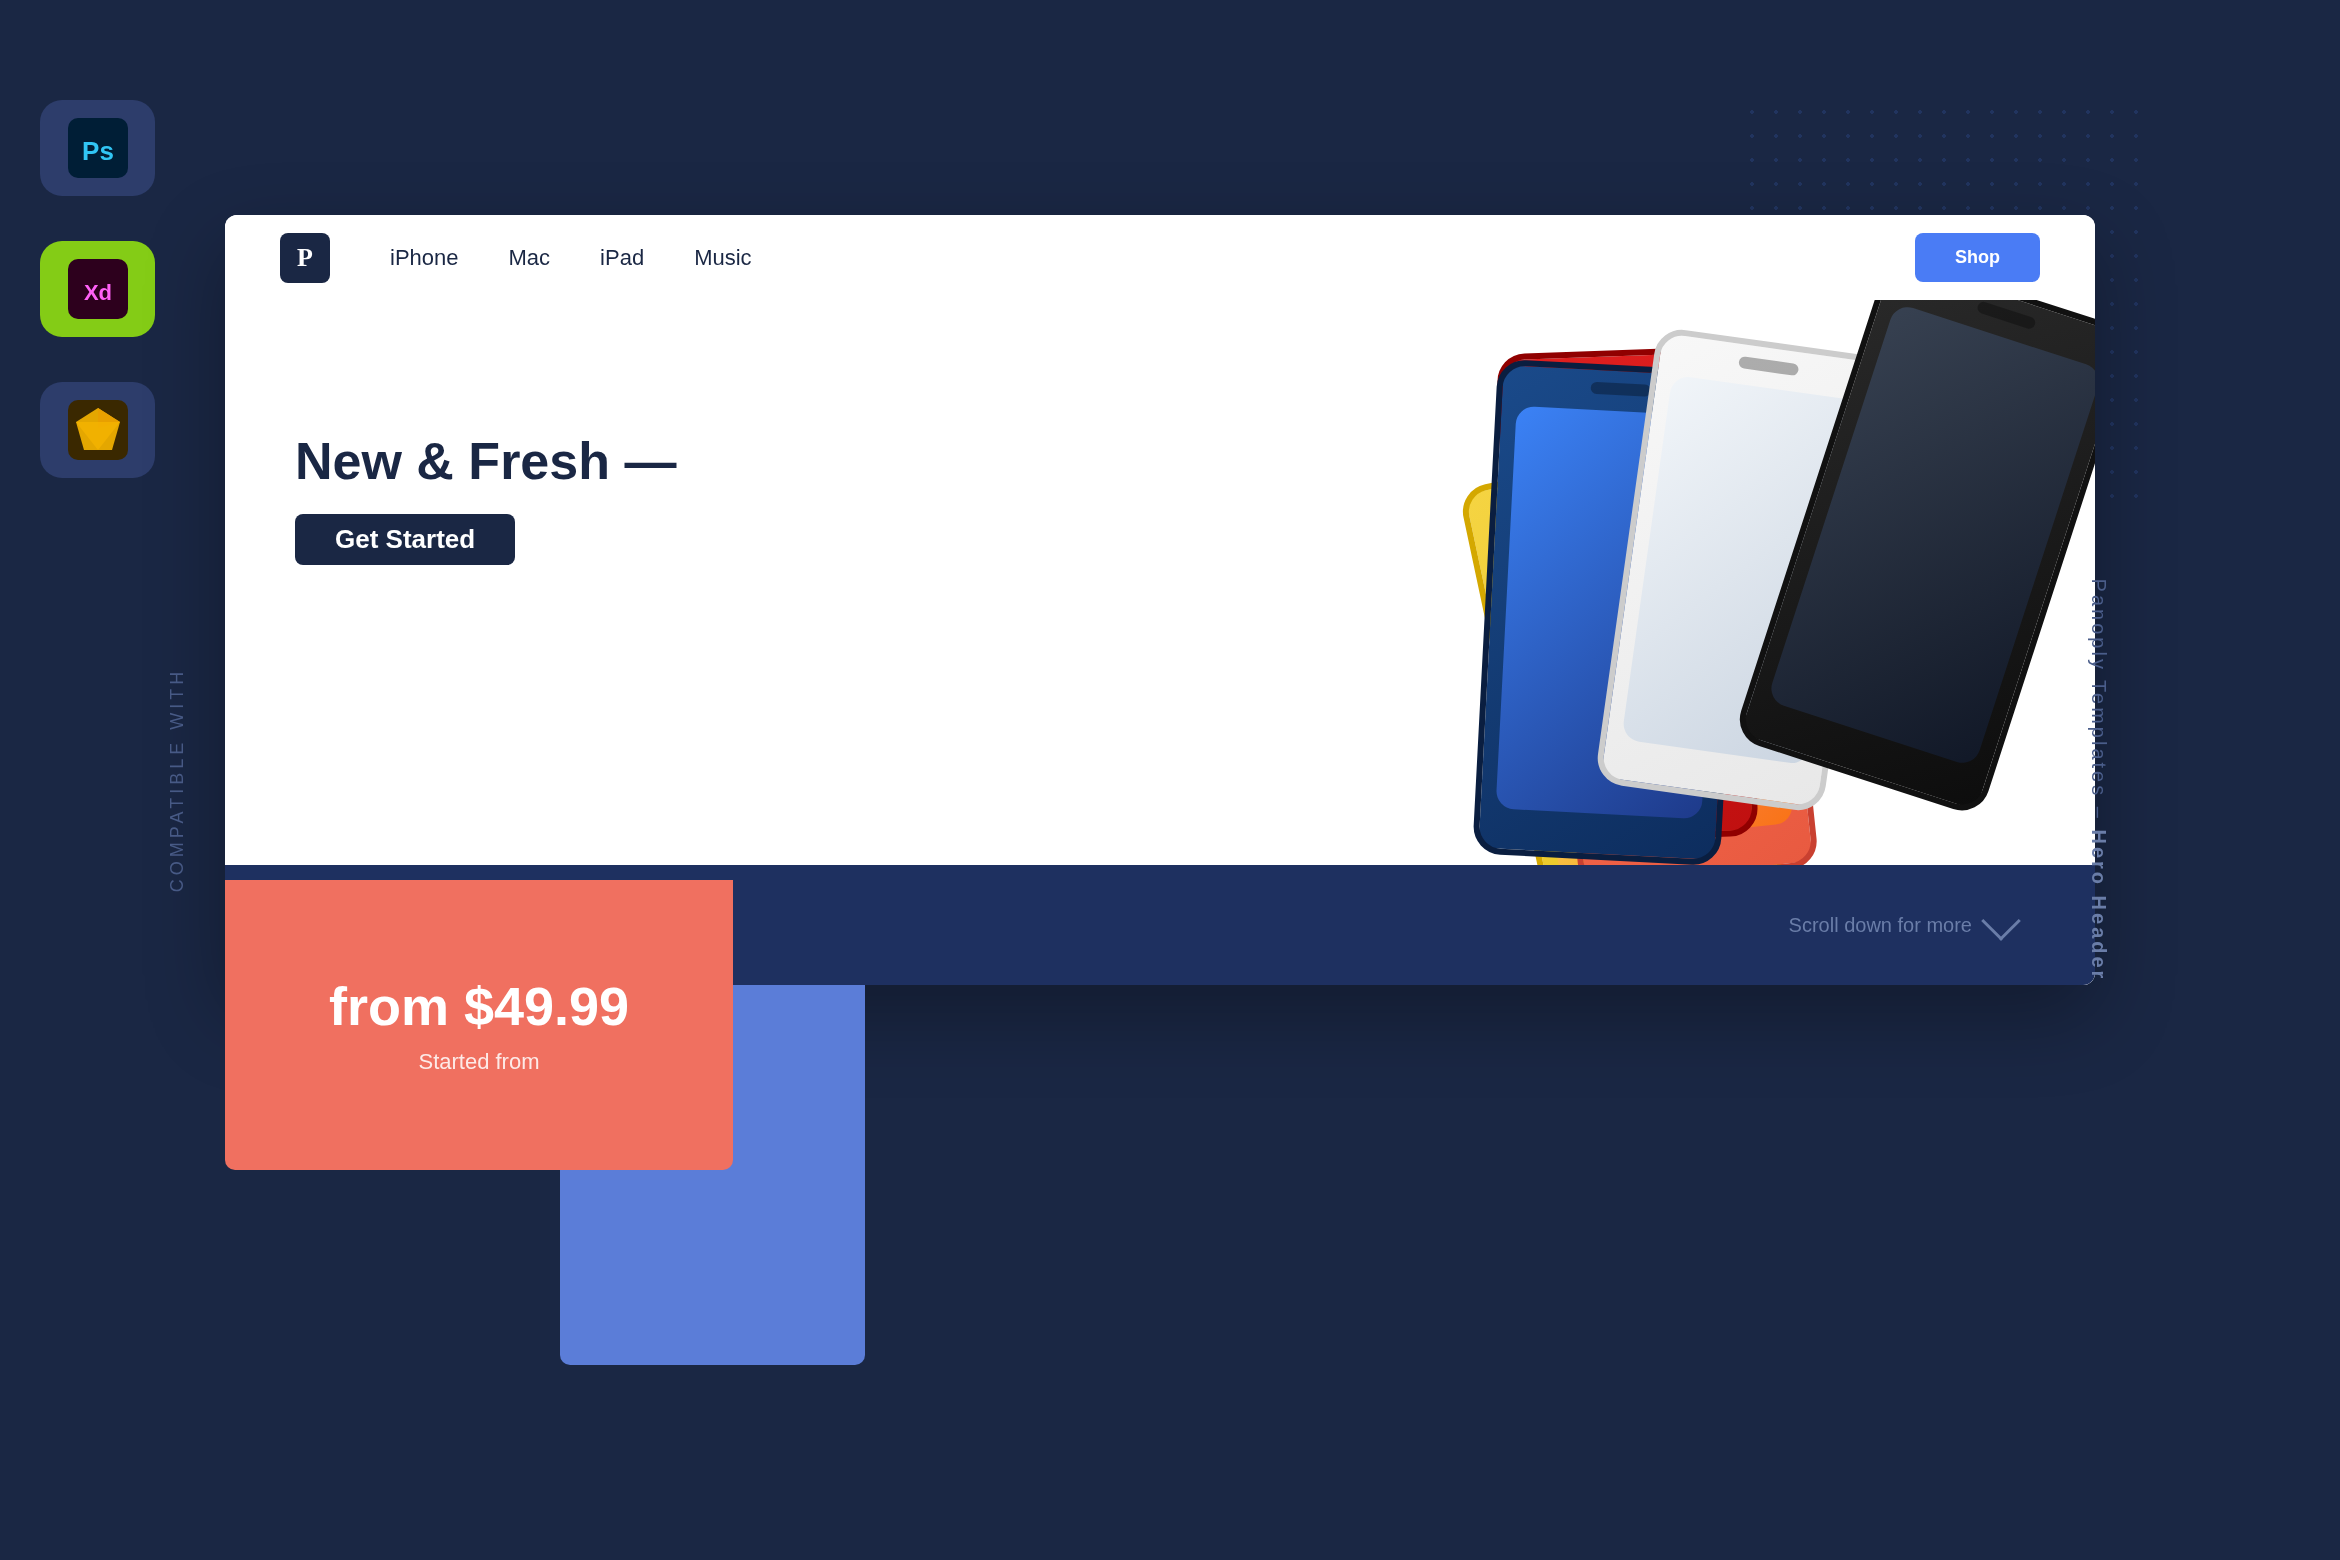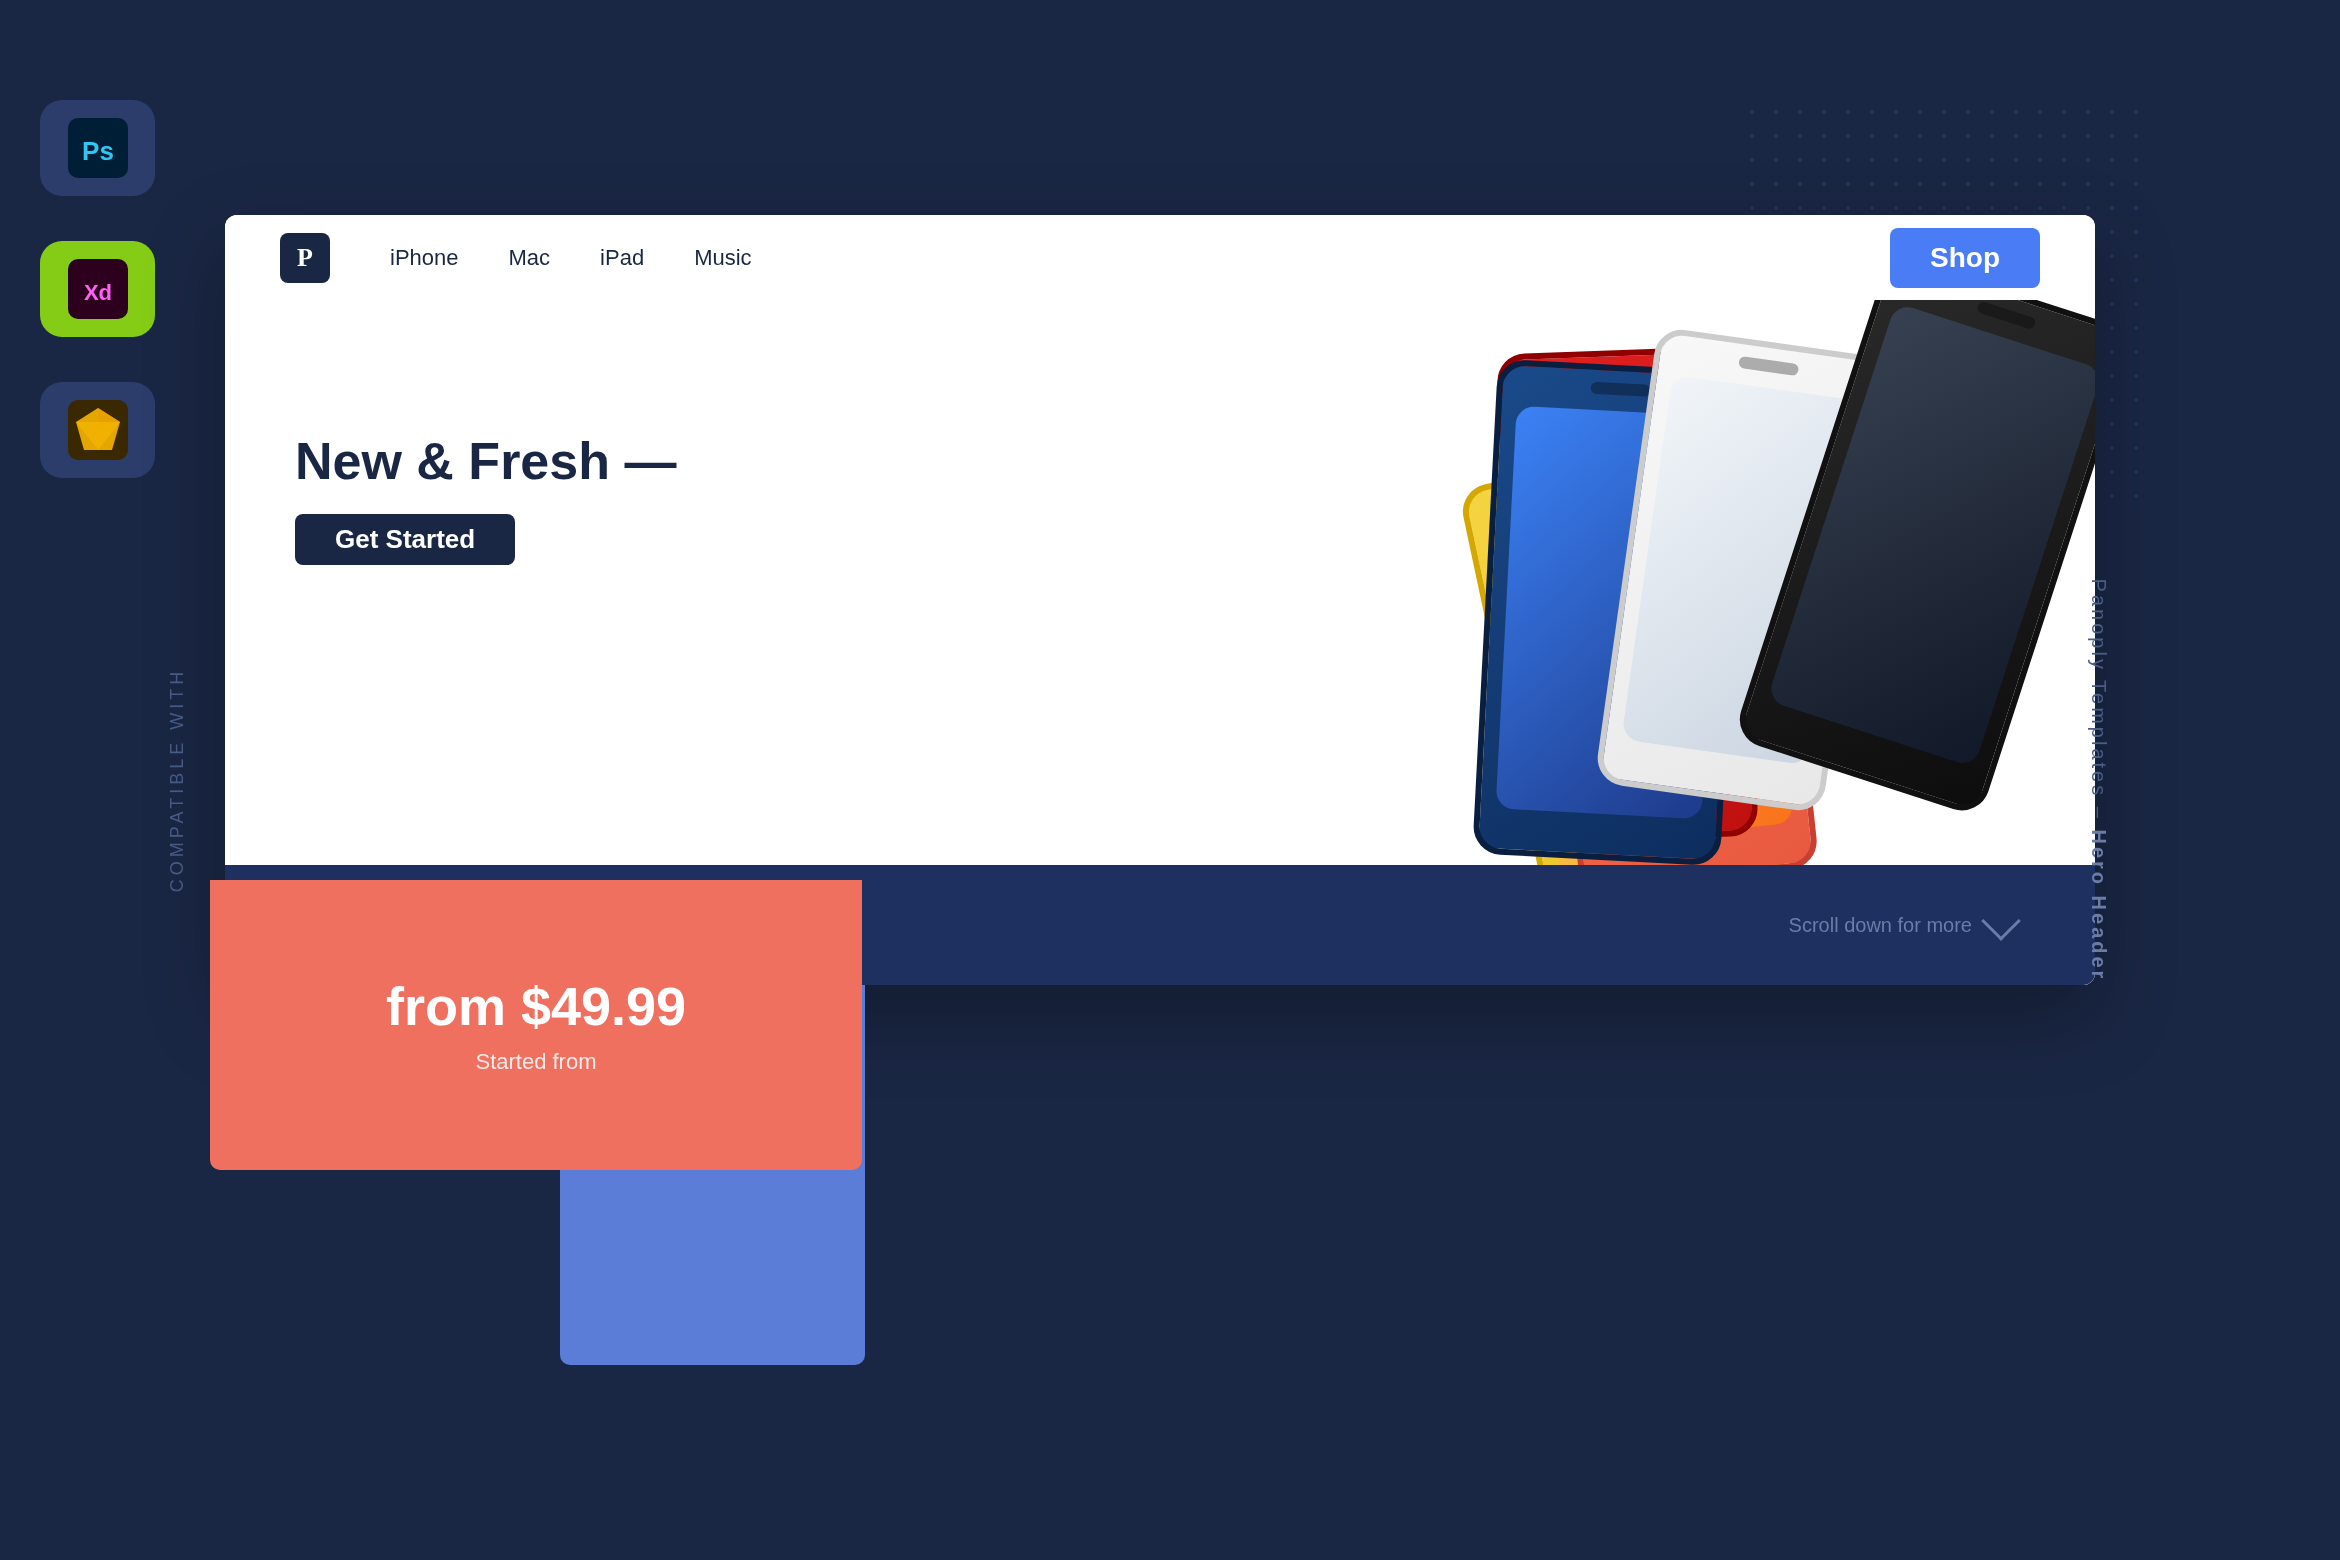--- a/index.html
+++ b/index.html
@@ -144,21 +144,21 @@
       cursor: pointer;
       text-decoration: none;
     }
 
     .shop-btn {
       background: #4a7cf5;
       color: white;
       border: none;
       padding: 14px 40px;
       border-radius: 8px;
-      font-size: 28px;
+      font-size: 18px;
       font-weight: 600;
       cursor: pointer;
       margin-left: auto;
       text-align: right;
     }
 
     
     .hero-content {
       position: absolute;
       top: 85px;
@@ -340,23 +340,23 @@
       height: 28px;
       border-right: 3px solid #6a7da8;
       border-bottom: 3px solid #6a7da8;
       transform: rotate(45deg);
       margin-top: -8px;
     }
 
     
     .price-card {
       position: absolute;
-      left: 210px;
+      left: 225px;
       top: 880px;
-      width: 652px;
+      width: 508px;
       height: 290px;
       background: #f07060;
       border-radius: 0 0 10px 10px;
       display: flex;
       flex-direction: column;
       align-items: center;
       justify-content: center;
       z-index: 5;
       text-align: center;
     }

